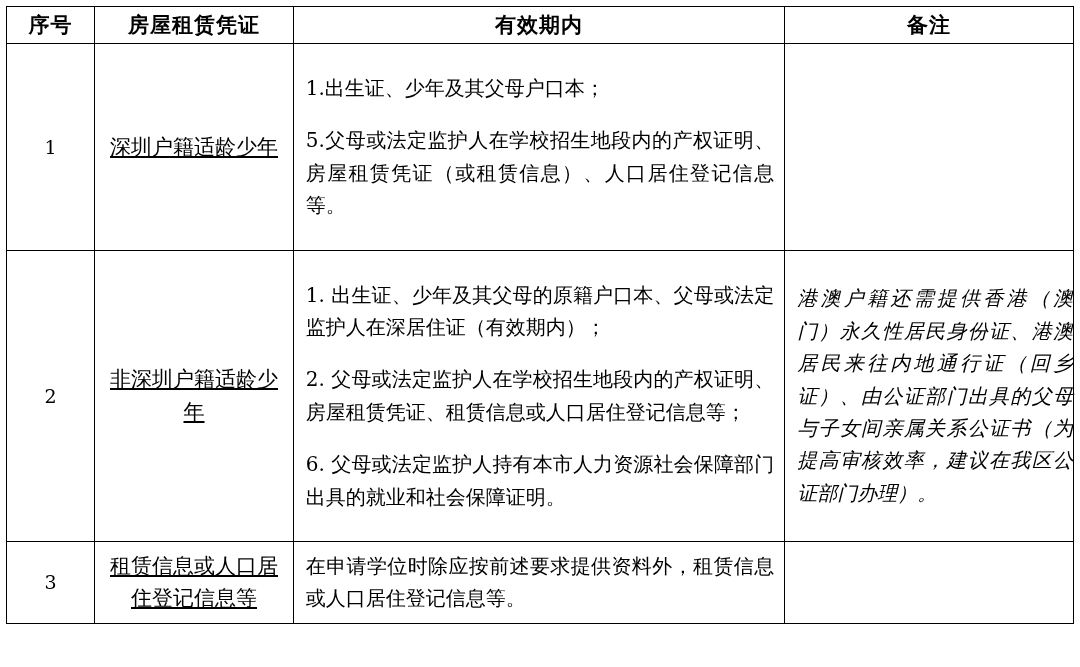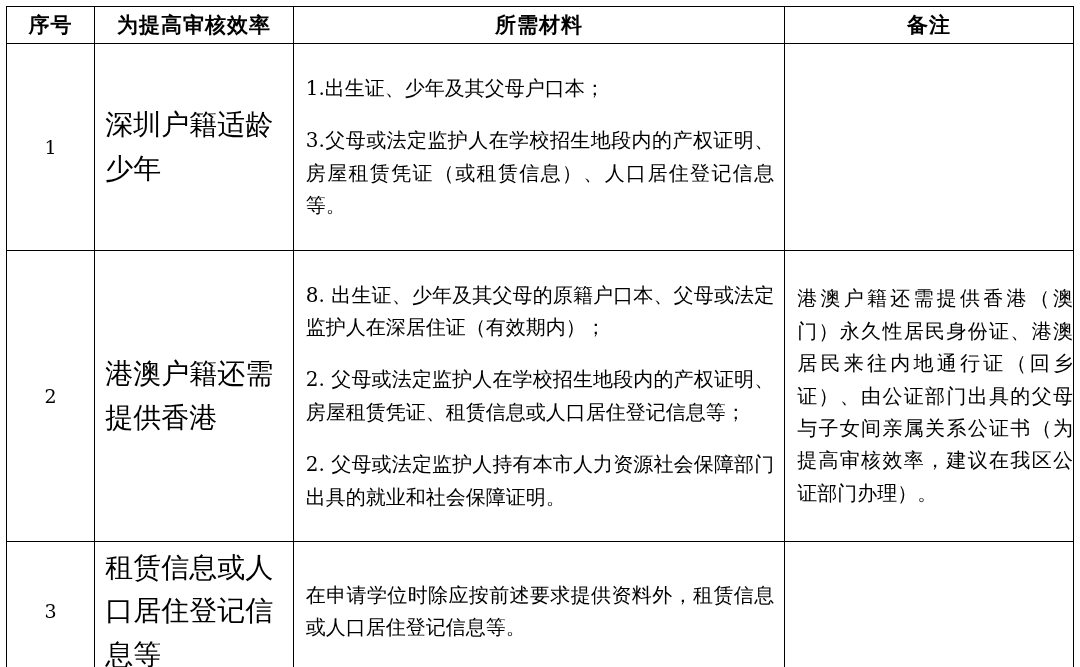--- a/index.html
+++ b/index.html
@@ -37,70 +37,73 @@
     height: 36px;
     line-height: 36px;
     letter-spacing: 1px;
   }
   td.num {
     text-align: center;
     font-size: 19px;
     font-weight: normal;
   }
   td.cat {
-    font-size: 28px;
+    text-align: center;
+    font-size: 21px;
     line-height: 1.55;
     padding: 4px 10px;
+    text-decoration: underline;
   }
   td.mat, td.remark {
     font-size: 20px;
     line-height: 1.62;
     padding: 8px 10px 8px 12px;
     text-align: justify;
     text-justify: inter-ideograph;
   }
   td.remark {
     padding-right: 0;
+    font-style: italic;
   }
 </style>
 </head>
 <body>
 
 <table class="doc-table">
   <colgroup>
     <col class="col-no">
     <col class="col-cat">
     <col class="col-mat">
     <col class="col-remark">
   </colgroup>
   <thead>
     <tr>
       <th>序号</th>
-      <th>为提高审核效率</th>
-      <th>所需材料</th>
+      <th>房屋租赁凭证</th>
+      <th>有效期内</th>
       <th>备注</th>
     </tr>
   </thead>
   <tbody>
     <tr>
       <td class="num">1</td>
       <td class="cat">深圳户籍适龄少年</td>
       <td class="mat">
           <p>1.出生证、少年及其父母户口本；</p>
-          <p>3.父母或法定监护人在学校招生地段内的产权证明、房屋租赁凭证（或租赁信息）、人口居住登记信息等。</p>
+          <p>5.父母或法定监护人在学校招生地段内的产权证明、房屋租赁凭证（或租赁信息）、人口居住登记信息等。</p>
         </td>
       <td class="remark"></td>
     </tr>
     <tr>
       <td class="num">2</td>
-      <td class="cat">港澳户籍还需提供香港</td>
+      <td class="cat">非深圳户籍适龄少年</td>
       <td class="mat">
-          <p>8. 出生证、少年及其父母的原籍户口本、父母或法定监护人在深居住证（有效期内）；</p>
+          <p>1. 出生证、少年及其父母的原籍户口本、父母或法定监护人在深居住证（有效期内）；</p>
           <p>2. 父母或法定监护人在学校招生地段内的产权证明、房屋租赁凭证、租赁信息或人口居住登记信息等；</p>
-          <p>2. 父母或法定监护人持有本市人力资源社会保障部门出具的就业和社会保障证明。</p>
+          <p>6. 父母或法定监护人持有本市人力资源社会保障部门出具的就业和社会保障证明。</p>
         </td>
       <td class="remark">港澳户籍还需提供香港（澳门）永久性居民身份证、港澳居民来往内地通行证（回乡证）、由公证部门出具的父母与子女间亲属关系公证书（为提高审核效率，建议在我区公证部门办理）。</td>
     </tr>
     <tr>
       <td class="num">3</td>
       <td class="cat">租赁信息或人口居住登记信息等</td>
       <td class="mat">在申请学位时除应按前述要求提供资料外，租赁信息或人口居住登记信息等。</td>
       <td class="remark"></td>
     </tr>
   </tbody>

